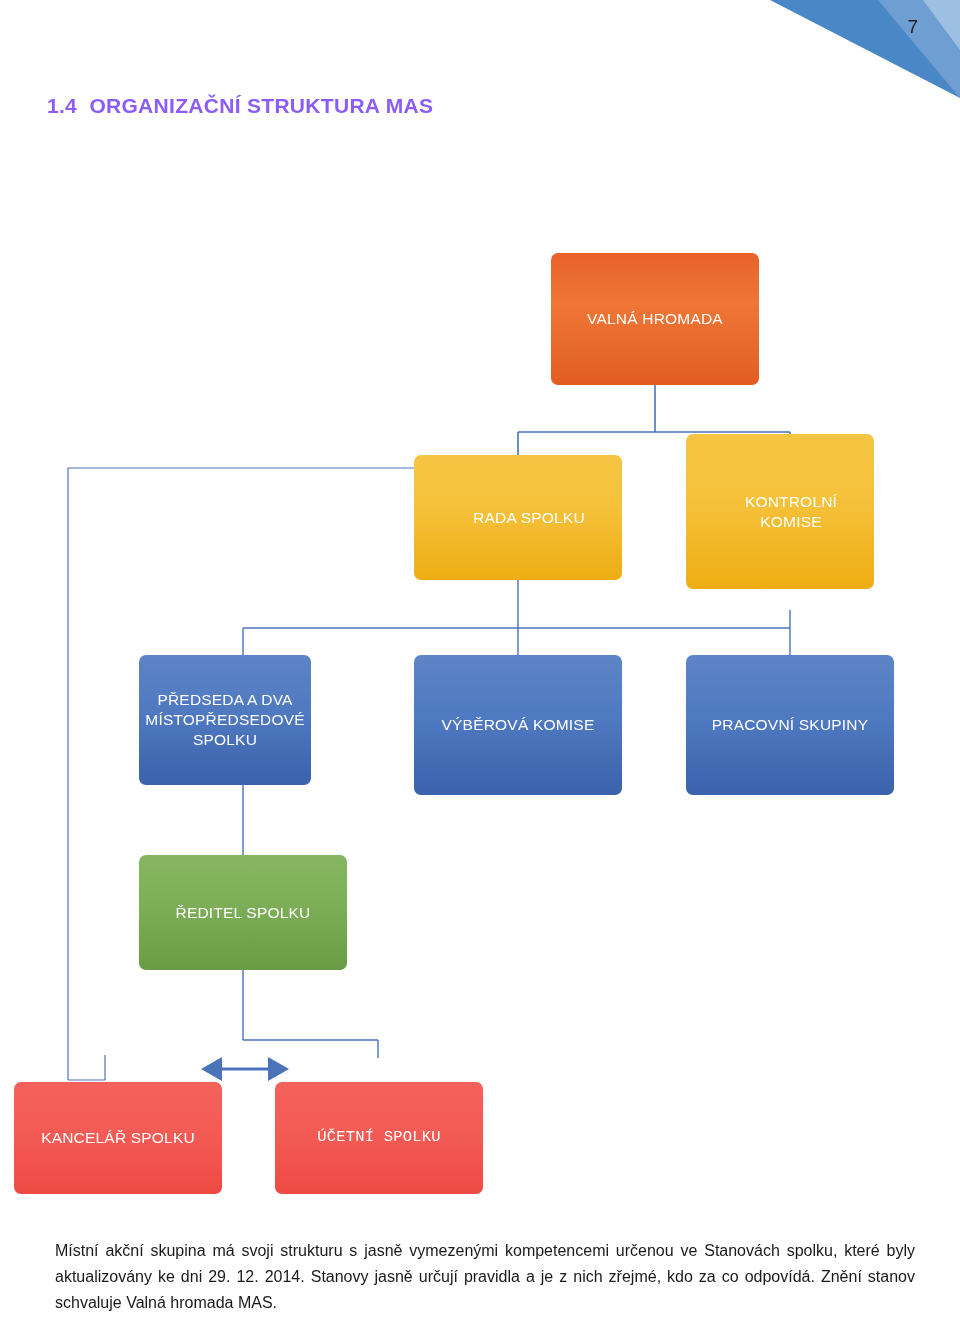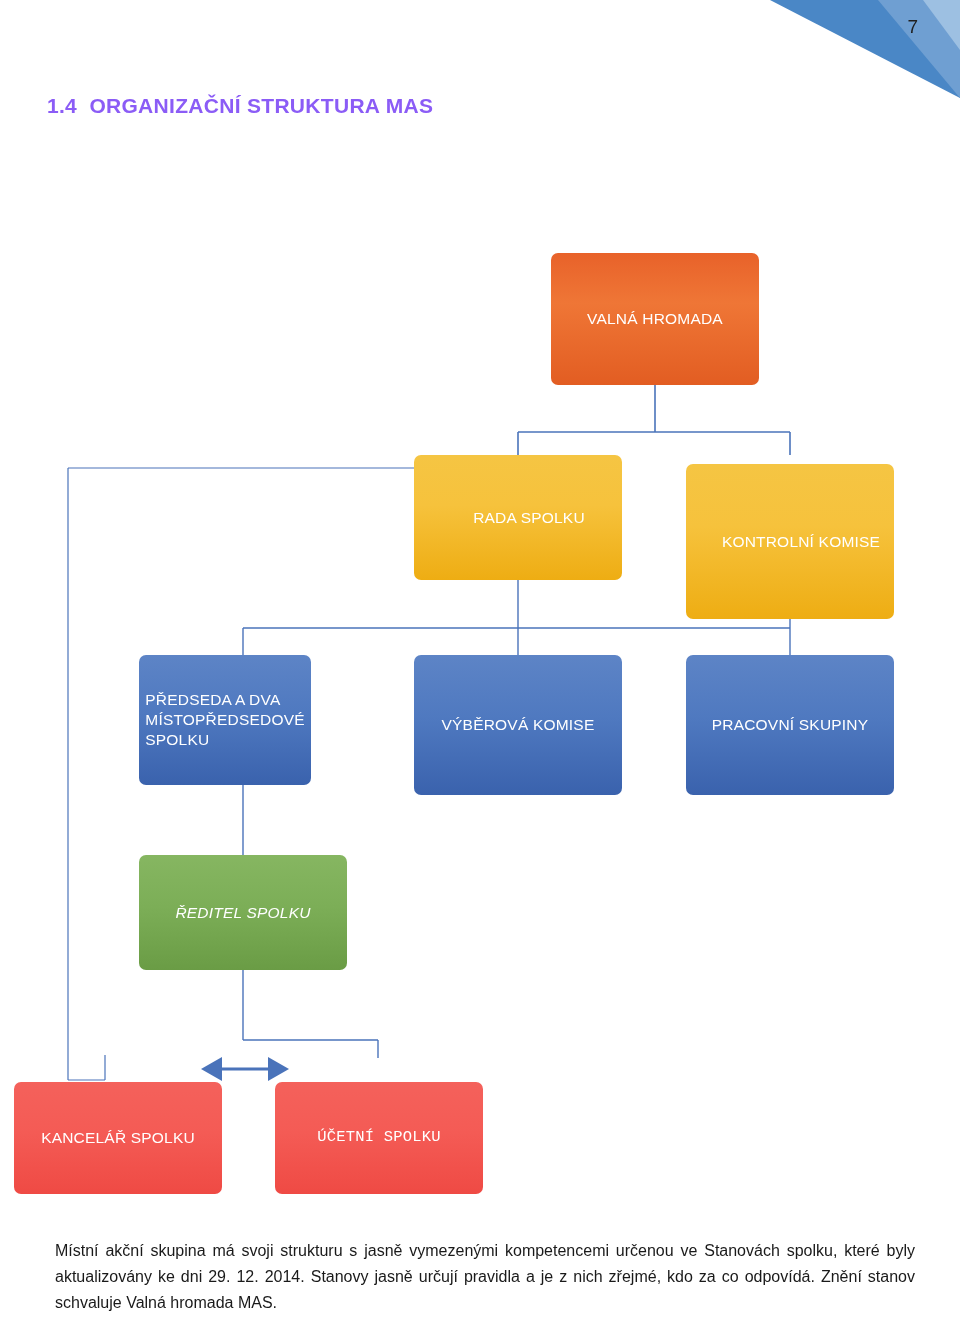--- a/index.html
+++ b/index.html
@@ -63,20 +63,21 @@
     top: 0;
   }
 
   .node {
     position: absolute;
     border-radius: 7px;
     color: #ffffff;
     display: flex;
     align-items: center;
     justify-content: center;
+    text-align: center;
     font-size: 15.5px;
     line-height: 1.28;
     letter-spacing: 0.2px;
     box-sizing: border-box;
     padding: 4px 8px;
     z-index: 2;
   }
   .node span { display: block; }
 
   .node.orange {
@@ -84,21 +85,20 @@
   }
   .node.yellow {
     background: linear-gradient(180deg, #f5c543 0%, #f6c23c 40%, #eead13 100%);
     padding-left: 30px;
   }
   .node.blue {
     background: linear-gradient(180deg, #5d84c6 0%, #4f79c0 45%, #3a62ad 100%);
   }
   .node.green {
     background: linear-gradient(180deg, #86b661 0%, #7cae57 45%, #6a9c45 100%);
-    font-style: italic;
   }
   .node.red {
     background: linear-gradient(180deg, #f4615b 0%, #f45b55 45%, #ef4a44 100%);
     margin-top: 24px;
   }
 
   
   .body-text {
     position: absolute;
     left: 55px;
@@ -169,21 +169,21 @@
   </svg>
 
   <div class="node orange" style="left:551px; top:253px; width:208px; height:132px;">
     <span>VALNÁ HROMADA</span>
   </div>
 
   <div class="node yellow" style="left:414px; top:455px; width:208px; height:125px;">
     <span>RADA SPOLKU</span>
   </div>
 
-  <div class="node yellow" style="left:686px; top:464px; width:208px; height:155px;">
+  <div class="node yellow" style="left:686px; top:434px; width:188px; height:155px;">
     <span>KONTROLNÍ KOMISE</span>
   </div>
 
   <div class="node blue" style="left:139px; top:655px; width:172px; height:130px;">
     <span>PŘEDSEDA A DVA MÍSTOPŘEDSEDOVÉ SPOLKU</span>
   </div>
 
   <div class="node blue" style="left:414px; top:655px; width:208px; height:140px;">
     <span>VÝBĚROVÁ KOMISE</span>
   </div>

